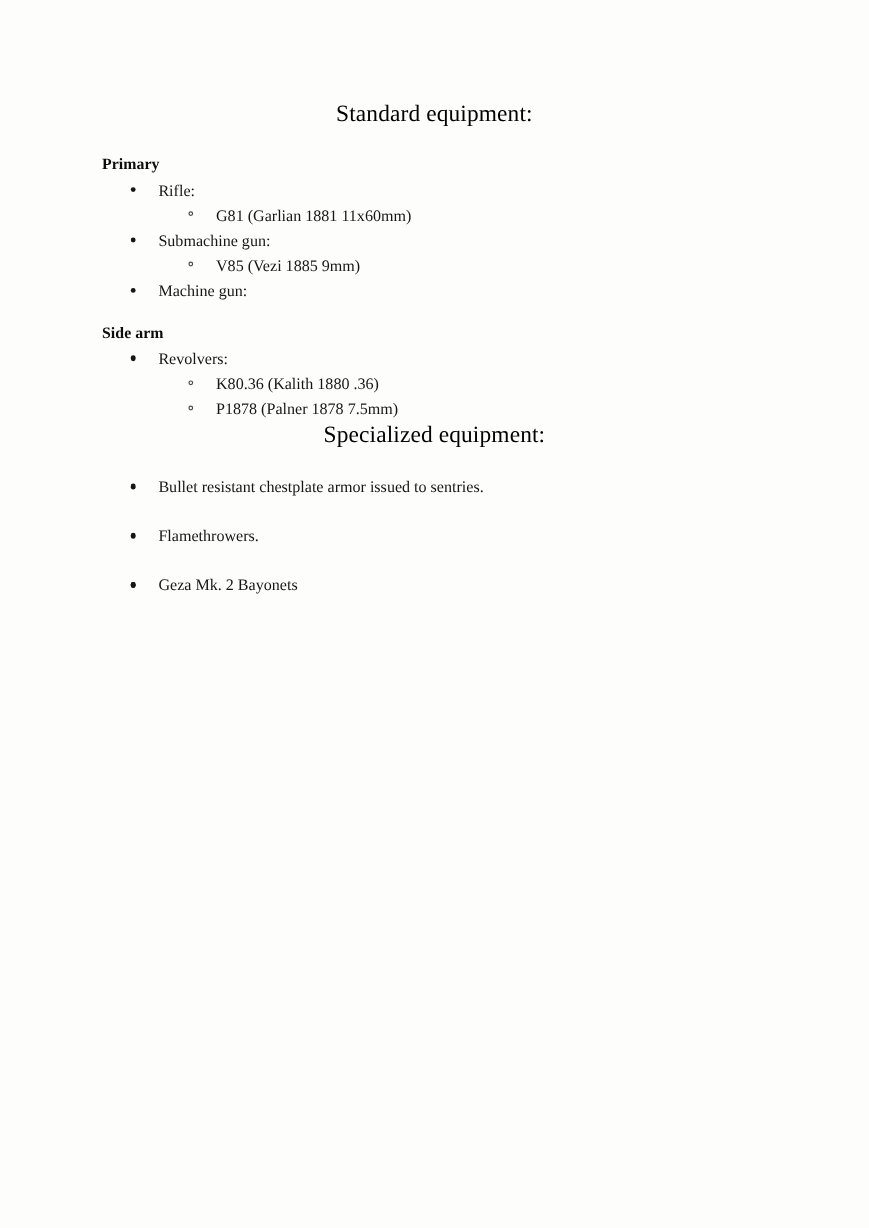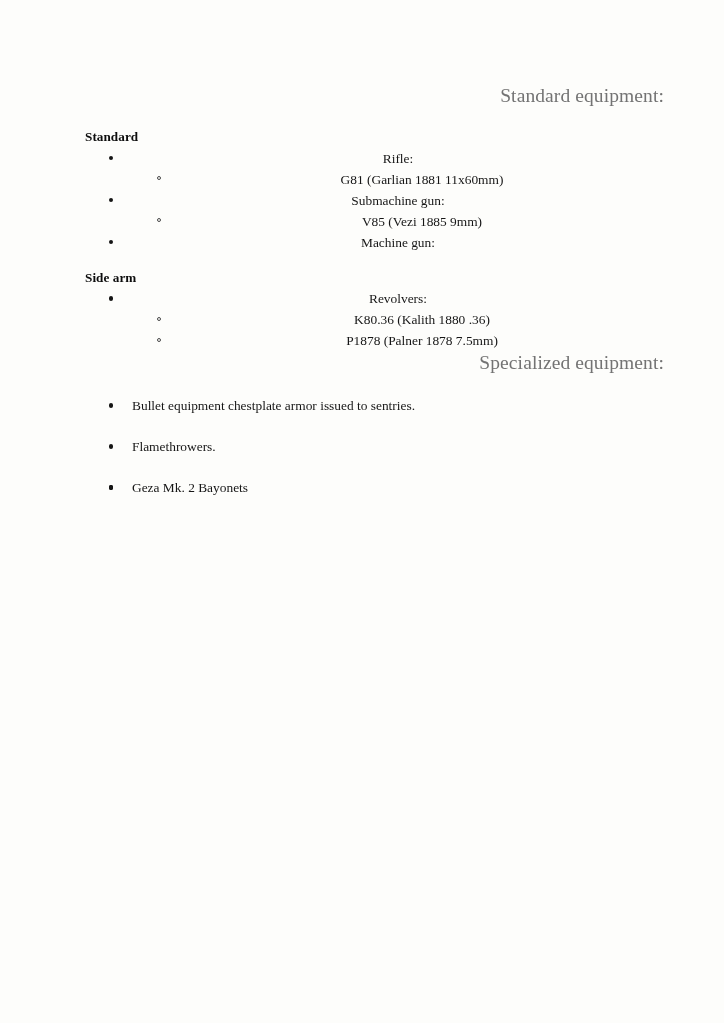--- a/index.html
+++ b/index.html
@@ -27,22 +27,22 @@
   .doc-body {
     padding-top: 84px;
     padding-left: 85px;
     padding-right: 60px;
   }
 
   
   .doc-title {
     font-size: 19.5px;
     font-weight: normal;
-    text-align: right;
-    color: #737373;
+    text-align: center;
+    color: #000000;
     letter-spacing: 0.1px;
     margin: 0;
     padding: 0;
     line-height: 1.22;
     margin-left: -25px;
   }
 
   .title-block-1 { margin-bottom: 19px; }
 
   .title-block-2 {
@@ -57,21 +57,20 @@
     line-height: 1.5;
     margin: 0 0 1px 0;
     letter-spacing: 0.05px;
   }
 
   
   ul.lvl1 {
     list-style: none;
     margin: 0;
     padding: 0;
-    text-align: center;
   }
 
   ul.lvl1 > li.item1 {
     position: relative;
     padding-left: 47px;
     font-size: 13.4px;
     line-height: 21px;
     color: #161616;
     margin: 0;
   }
@@ -148,21 +147,21 @@
 <body>
 
 <div class="page">
   <div class="doc-body">
 
     <div class="title-block-1">
       <h1 class="doc-title">Standard equipment:</h1>
     </div>
 
     <div>
-      <div class="section-label">Standard</div>
+      <div class="section-label">Primary</div>
 
       <ul class="lvl1">
 
         <li class="item1 group">
           <span class="bullet1"></span>
           <span>Rifle:</span>
           <ul class="lvl2">
             <li class="item2">
               <span class="bullet2"></span>
               <span>G81 (Garlian 1881 11x60mm)</span>
@@ -210,21 +209,21 @@
       </ul>
     </div>
 
     <div class="title-block-2">
       <h1 class="doc-title">Specialized equipment:</h1>
     </div>
 
     <ul class="spec">
       <li class="spec-item">
         <span class="bullet1"></span>
-        <span>Bullet equipment chestplate armor issued to sentries.</span>
+        <span>Bullet resistant chestplate armor issued to sentries.</span>
       </li>
       <li class="spec-item">
         <span class="bullet1"></span>
         <span>Flamethrowers.</span>
       </li>
       <li class="spec-item">
         <span class="bullet1"></span>
       </li>
       <li class="spec-item">
         <span class="bullet1"></span>

